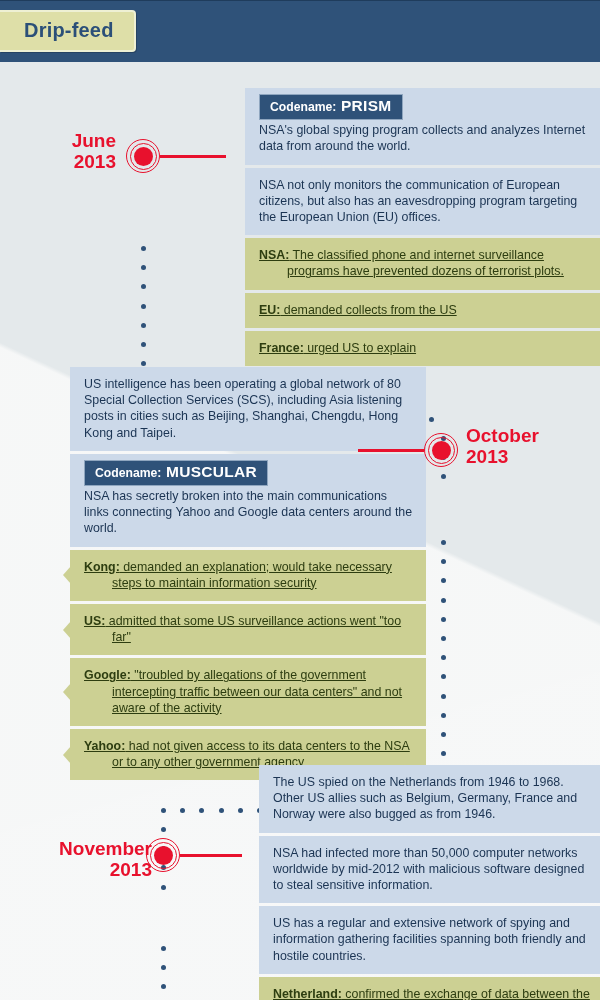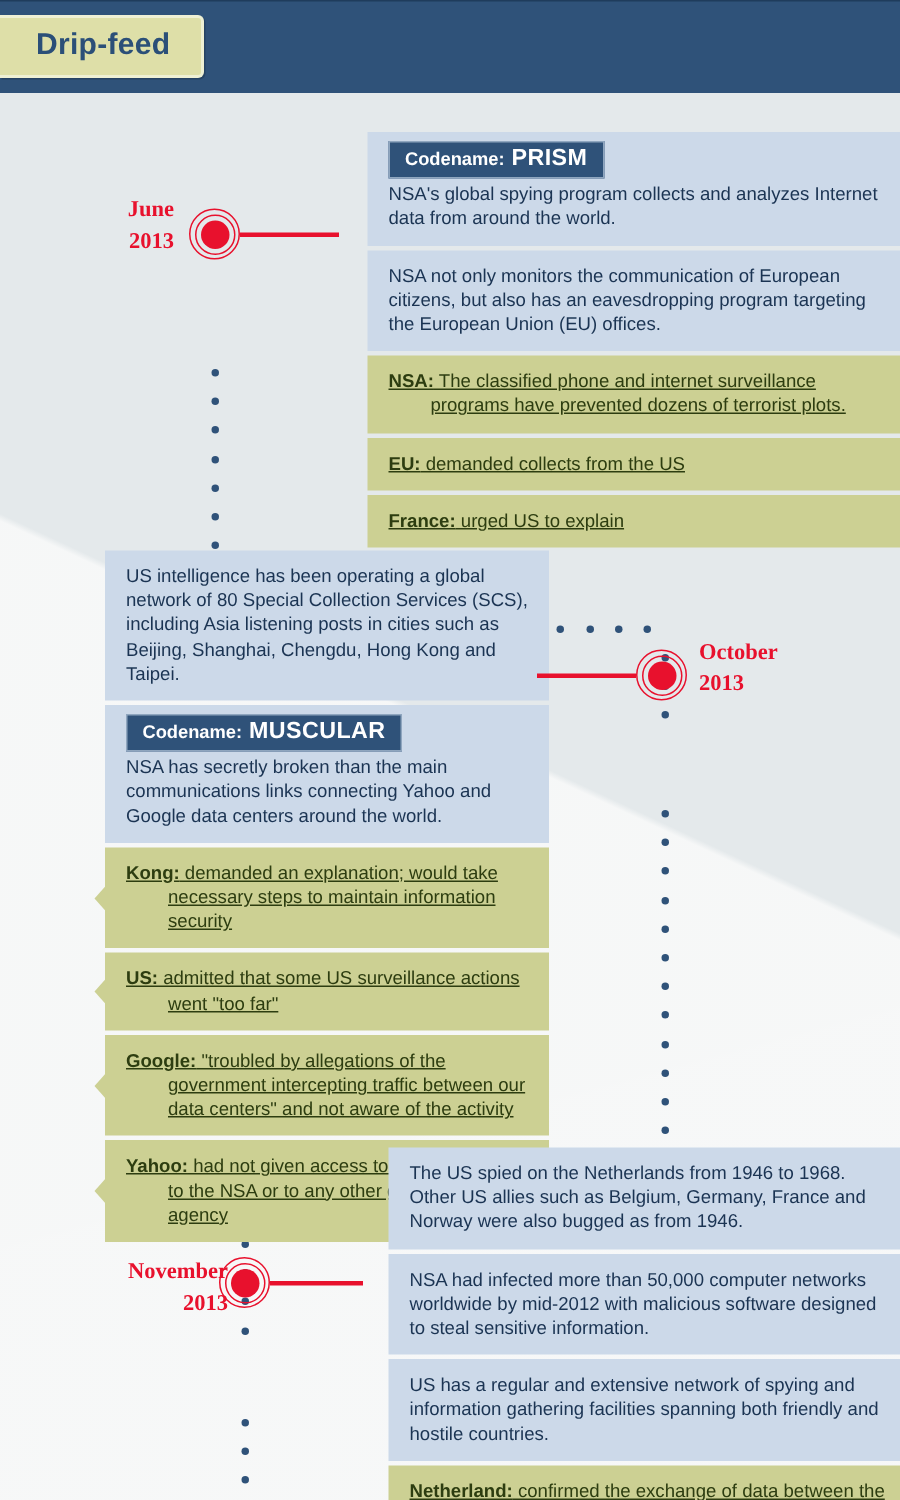--- a/index.html
+++ b/index.html
@@ -91,24 +91,23 @@
   .marker .stem {
     position: absolute;
     height: 3px;
     background: #e8112d;
     top: 15.5px;
   }
   .date-label {
     position: absolute;
     color: #e8112d;
     font-weight: bold;
-    font-size: 15px;
+    font-size: 19px;
     line-height: 21px;
     z-index: 6;
-    font-family: Liberation Serif, serif;
   }
   .date-label.right-al { text-align: right; }
 
   
   .col { position: absolute; z-index: 4; margin-left: 40px; }
 
   .box {
     position: relative;
     margin-bottom: 3px;
     padding: 9px 12px 10px 14px;
@@ -270,27 +269,27 @@
 <div class="date-label" style="left:466px; top:425px; width:130px;">
   <div>October</div>
   <div>2013</div>
 </div>
 <div class="marker" style="left:424px; top:433px; width:34px; height:34px;">
   <div class="rings"></div>
   <div class="rings r2"></div>
   <div class="core"></div>
   <div class="stem" style="left:-66px; width:66px;"></div>
 </div>
-<div class="col" id="col-october" style="left:30px; top:367px; width:296px;">
+<div class="col" id="col-october" style="left:30px; top:367px; width:356px;">
     <div class="box info">
       <div>US intelligence has been operating a global network of 80 Special Collection Services (SCS), including Asia listening posts in cities such as Beijing, Shanghai, Chengdu, Hong Kong and Taipei.</div>
     </div>
     <div class="box info has-codename">
       <div class="codename-wrap"><div class="codename"><span class="cw">Codename:</span><span class="cv"> MUSCULAR</span></div></div>
-      <div>NSA has secretly broken than the main communications links connecting Yahoo and Google data centers around the world.</div>
+      <div>NSA has secretly broken into the main communications links connecting Yahoo and Google data centers around the world.</div>
     </div>
     <div class="box quote arrow-l">
       <div class="qbody"><span class="src">Kong:</span><span class="qtext"> demanded an explanation; would take necessary steps to maintain information security</span></div>
     </div>
     <div class="box quote arrow-l">
       <div class="qbody"><span class="src">US:</span><span class="qtext"> admitted that some US surveillance actions went "too far"</span></div>
     </div>
     <div class="box quote arrow-l">
       <div class="qbody"><span class="src">Google:</span><span class="qtext"> "troubled by allegations of the government intercepting traffic between our data centers" and not aware of the activity</span></div>
     </div>

